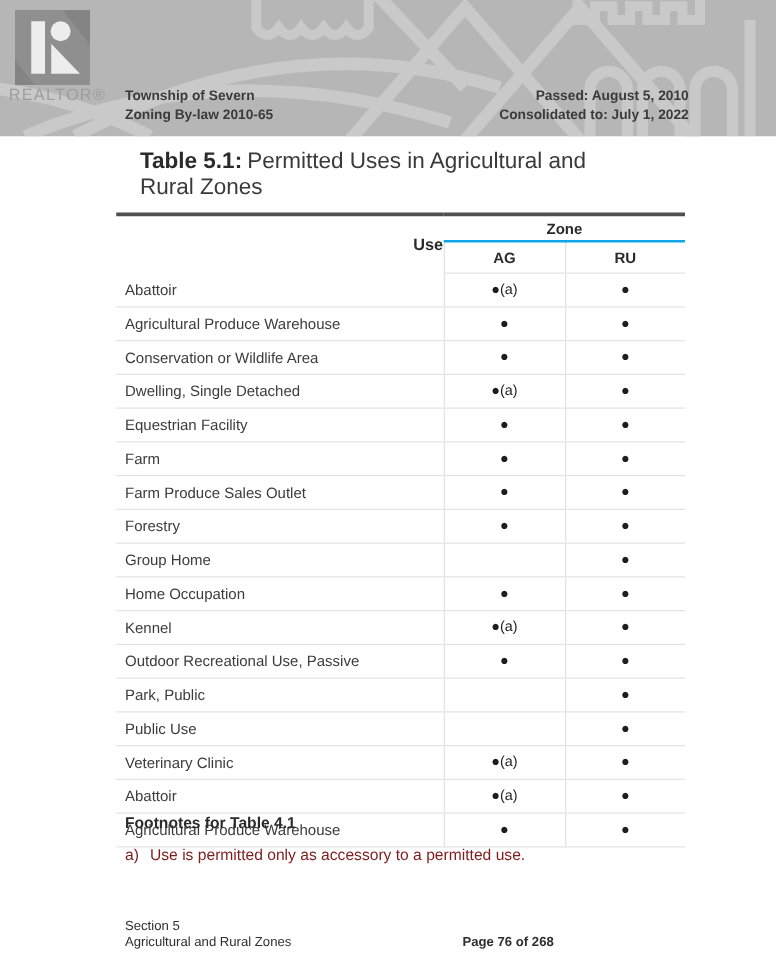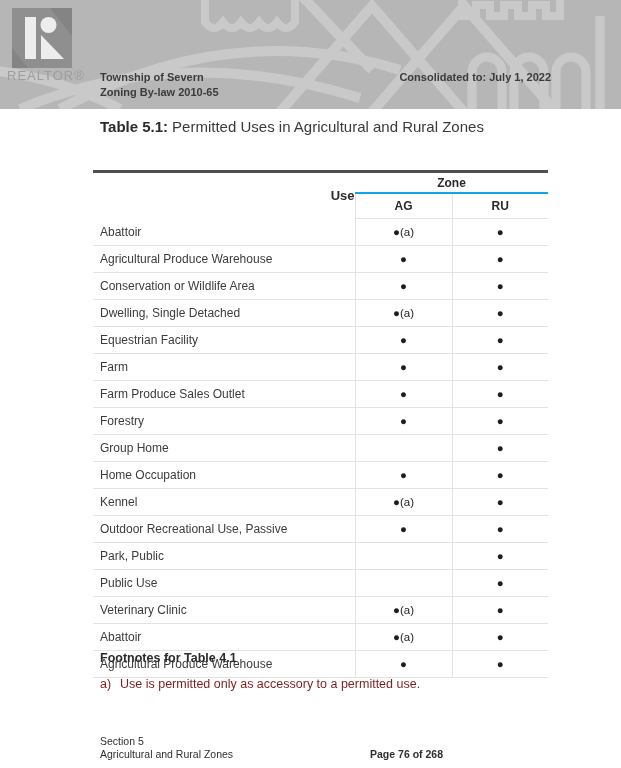--- a/index.html
+++ b/index.html
@@ -28,21 +28,21 @@
   .banner-left{
     position:absolute;left:100px;top:70px;
     font-size:11px;font-weight:700;color:#3b3b3b;line-height:15px;
   }
   .banner-right{
     position:absolute;right:70px;top:70px;text-align:right;
     font-size:11px;font-weight:700;color:#3b3b3b;line-height:15px;
   }
 
   
-  .title-line{position:absolute;left:100px;top:118px;font-size:15px;color:#3a3a3a;}
+  .title-line{position:absolute;left:112px;top:118px;font-size:18px;color:#3a3a3a;}
   .title-line .t-label{font-weight:700;color:#2b2b2b;margin-right:4px;}
   .amended-line{position:absolute;left:100px;top:143px;font-size:12.5px;color:#3a3a3a;}
 
   
   .tbl-wrap{position:absolute;left:93px;top:170px;width:455px;}
   table{
     border-collapse:collapse;table-layout:fixed;width:455px;
     border-top:3px solid #4f4f4f;
     font-size:12px;color:#383838;
   }
@@ -117,20 +117,21 @@
       <circle cx="36.5" cy="17" r="8" fill="#ededed"></circle>
       <polygon points="29,27 29,51 52,51" fill="#ededed"></polygon>
     </svg>
     <div class="realtor-word">REALTOR®</div>
 
     <div class="banner-left">
       <div>Township of Severn</div>
       <div>Zoning By-law 2010-65</div>
     </div>
     <div class="banner-right">
+      <div>Passed: August 5, 2010</div>
       <div>Consolidated to: July 1, 2022</div>
     </div>
   </div>
 
   <div class="title-line">
     <span class="t-label">Table 5.1:</span><span>Permitted Uses in Agricultural and Rural Zones</span>
   </div>
 
   <div class="tbl-wrap">
     <table>

